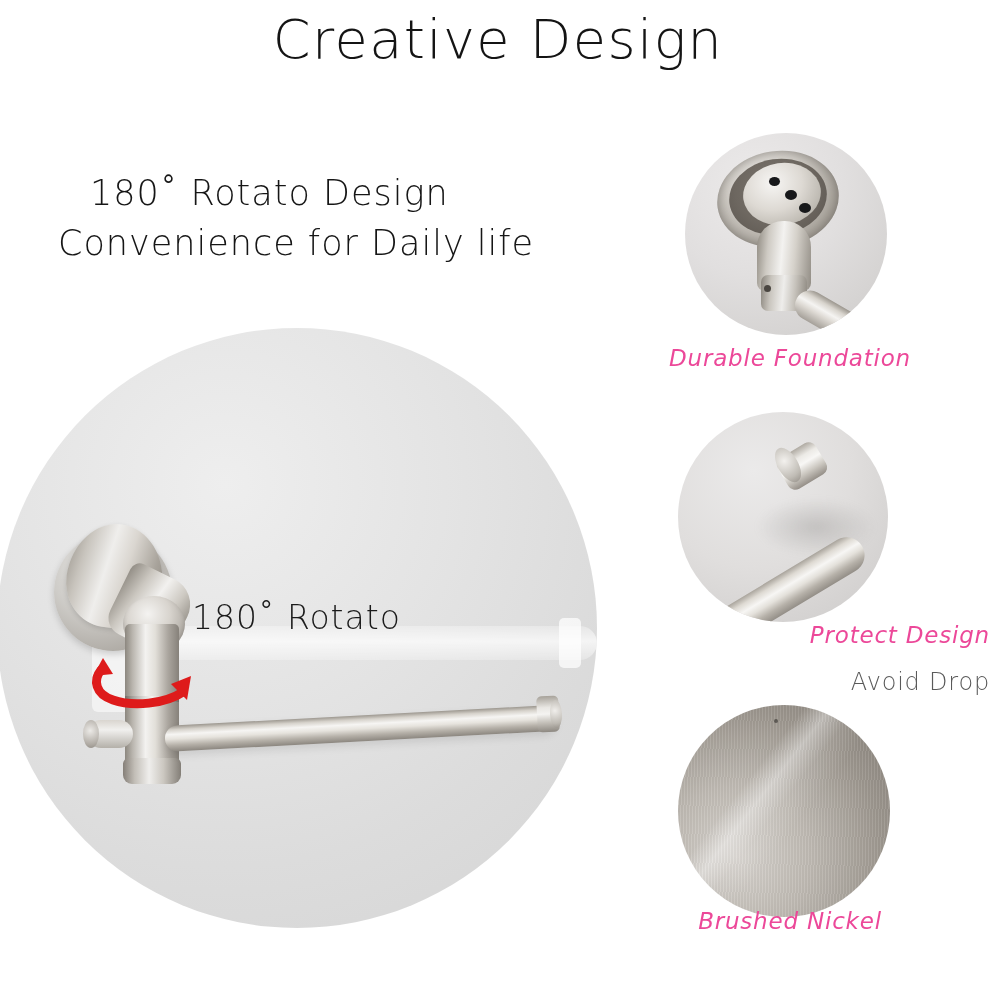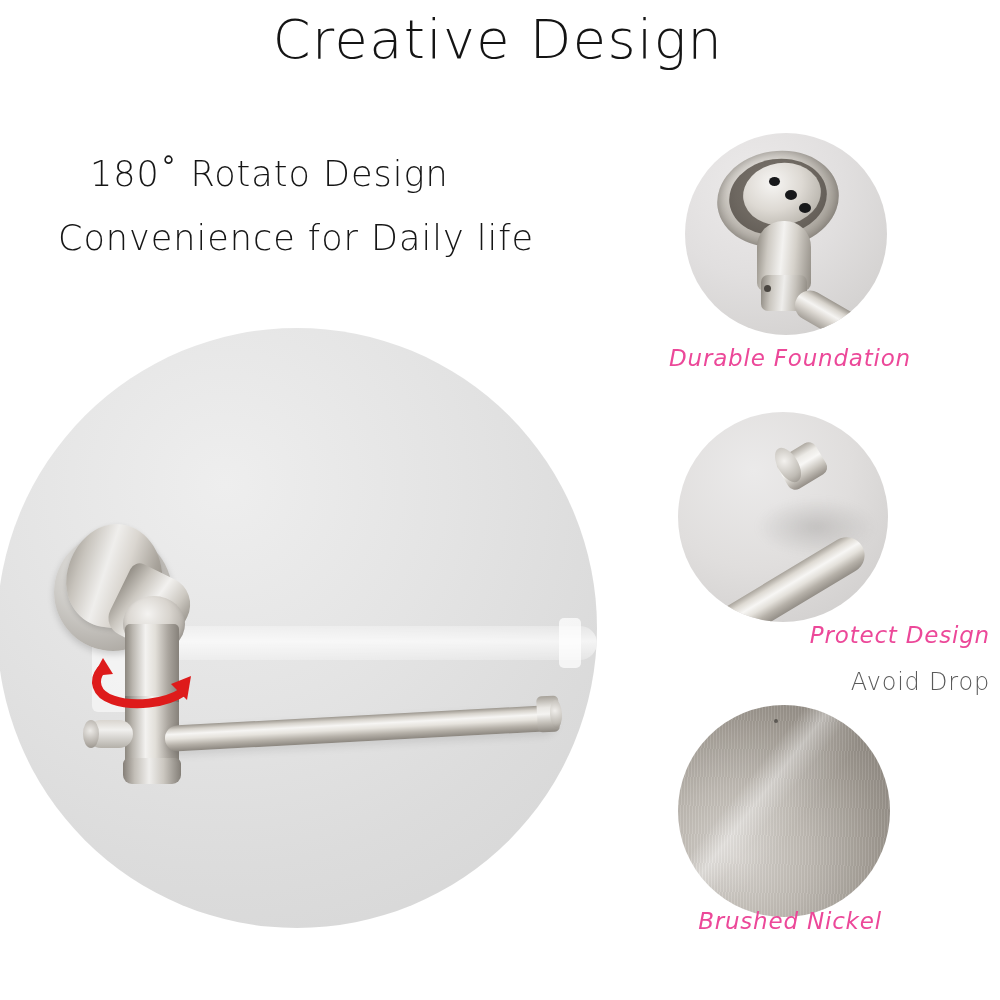--- a/index.html
+++ b/index.html
@@ -18,26 +18,26 @@
     text-align:center;
     font-size:54px;
     font-weight:300;
     letter-spacing:1.5px;
     color:#141414;
     font-family:"DejaVu Sans", sans-serif;
   }
 
   
   .lead{
-    position:absolute;left:58px;top:151px;width:560px;
+    position:absolute;left:58px;top:170px;width:560px;
     color:#161616;font-weight:300;
     letter-spacing:1px;
   }
   .lead-1{font-size:35px;padding-left:32px;line-height:1.35;}
-  .lead-2{font-size:35px;line-height:1.35;margin-top:17px;}
+  .lead-2{font-size:35px;line-height:1.35;margin-top:3px;}
 
   
   .hero{
     position:absolute;left:-3px;top:328px;
     width:600px;height:600px;border-radius:50%;
     background:
       radial-gradient(circle at 38% 26%, #eeeeee 0%, #e4e4e4 38%, #dcdcdc 66%, #d4d4d4 100%);
     overflow:hidden;
   }
   
@@ -274,20 +274,21 @@
     <div class="rod-endcap"></div>
     <div class="rod-endcap-face"></div>
 
     <svg class="rot-arrow" viewBox="0 0 128 70">
       <path d="M18 20 C10 30, 12 44, 30 50 C50 57, 82 54, 100 42" fill="none" stroke="#DE1B1B" stroke-width="9" stroke-linecap="round"></path>
       <polygon points="20,8 10,26 30,24" fill="#DE1B1B"></polygon>
       <polygon points="108,26 88,34 104,50" fill="#DE1B1B"></polygon>
     </svg>
   </div>
 
+  <div class="hero-label">180˚  Rotato</div>
 
   <div class="inset inset-1">
     <div class="base-cup"></div>
     <div class="base-cup-inner"></div>
     <div class="base-plate"></div>
     <div class="hole h1"></div>
     <div class="hole h2"></div>
     <div class="hole h3"></div>
     <div class="base-stem"></div>
     <div class="base-joint"></div>

